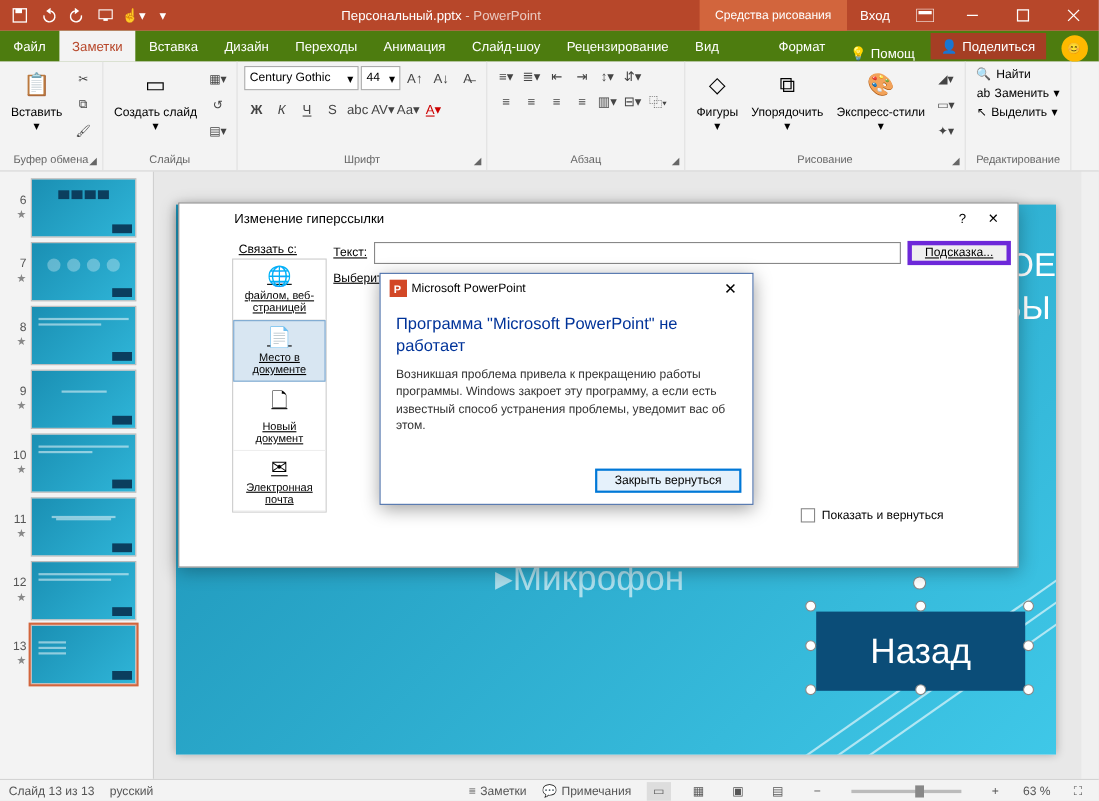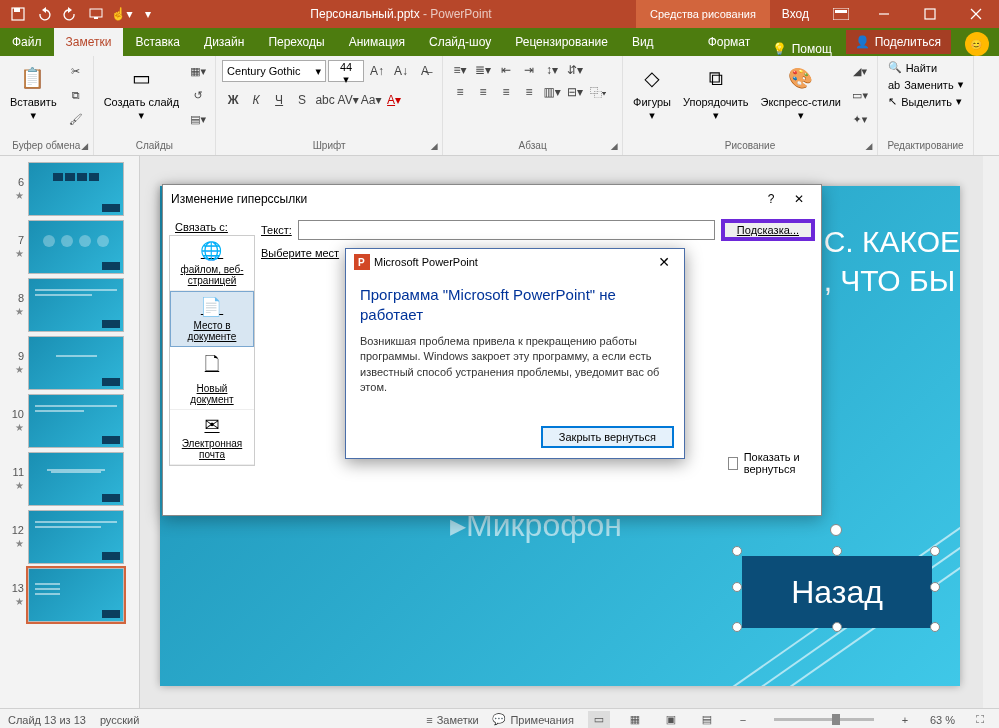--- a/index.html
+++ b/index.html
@@ -31,21 +31,21 @@
 .ribbon { height: 100px; background: #f3f3f3; border-bottom: 1px solid #d0d0d0; display: flex; }
 .group { border-right: 1px solid #e0e0e0; padding: 4px 6px 2px 6px; display: flex; flex-direction: column; position: relative; }
 .group-label { font-size: 10px; color: #666; text-align: center; padding: 2px 0; }
 .group-content { flex: 1; display: flex; align-items: flex-start; gap: 4px; }
 .big-btn { display: flex; flex-direction: column; align-items: center; justify-content: flex-start; padding: 2px 4px; font-size: 11px; text-align: center; line-height: 1.2; cursor: pointer; min-width: 42px; }
 .big-btn .icon { width: 32px; height: 32px; margin-bottom: 2px; display: flex; align-items: center; justify-content: center; font-size: 20px; }
 .small-col { display: flex; flex-direction: column; gap: 2px; }
 .small-btn { width: 22px; height: 22px; display: flex; align-items: center; justify-content: center; font-size: 11px; color: #444; cursor: pointer; }
 .font-row { display: flex; align-items: center; gap: 2px; margin-bottom: 4px; }
 .font-name { width: 104px; height: 22px; border: 1px solid #ababab; background: #fff; font-size: 11px; padding: 0 4px; display: flex; align-items: center; justify-content: space-between; }
-.font-size { width: 36px; height: 22px; border: 1px solid #ababab; background: #fff; font-size: 11px; padding: 0 4px; display: flex; align-items: center; justify-content: space-between; flex-direction: column; }
+.font-size { width: 36px; height: 22px; border: 1px solid #ababab; background: #fff; font-size: 11px; padding: 0 4px; display: flex; align-items: center; justify-content: space-between; }
 .font-tools { display: flex; gap: 1px; }
 .font-tool { width: 22px; height: 20px; display: flex; align-items: center; justify-content: center; font-size: 12px; cursor: pointer; color: #444; }
 .para-grid { display: flex; flex-direction: column; gap: 2px; }
 .para-row { display: flex; gap: 1px; }
 .edit-col { display: flex; flex-direction: column; gap: 2px; font-size: 11px; }
 .edit-item { display: flex; align-items: center; gap: 4px; padding: 1px 4px; cursor: pointer; }
 .dialog-launcher { position: absolute; right: 2px; bottom: 3px; width: 12px; height: 12px; font-size: 9px; color: #666; cursor: pointer; display: flex; align-items: center; justify-content: center; }
 
 
 .main { display: flex; height: 552px; }
@@ -73,21 +73,21 @@
 
 .status-bar { height: 22px; background: #f3f3f3; border-top: 1px solid #d0d0d0; display: flex; align-items: center; font-size: 11px; color: #555; padding: 0 8px; gap: 14px; }
 .status-bar .spacer { flex: 1; }
 .status-item { display: flex; align-items: center; gap: 4px; cursor: pointer; }
 .view-btn { width: 22px; height: 18px; display: flex; align-items: center; justify-content: center; cursor: pointer; }
 .view-btn.active { background: #ddd; }
 .zoom-slider { width: 100px; height: 3px; background: #bbb; position: relative; margin: 0 6px; }
 .zoom-thumb { position: absolute; left: 58%; top: -4px; width: 8px; height: 11px; background: #888; }
 
 
-.hyperlink-dlg { position: absolute; left: 162px; top: 184px; width: 660px; height: 332px; background: #fff; border: 1px solid #888; box-shadow: 0 4px 16px rgba(0,0,0,0.3); display: flex; flex-direction: column; }
+.hyperlink-dlg { position: absolute; left: 162px; top: 184px; width: 764px; height: 332px; background: #fff; border: 1px solid #888; box-shadow: 0 4px 16px rgba(0,0,0,0.3); display: flex; flex-direction: column; padding-left: 42px; }
 .hdlg-title { height: 28px; display: flex; align-items: center; padding: 0 8px; font-size: 12px; }
 .hdlg-title .sp { flex: 1; }
 .hdlg-title-btn { width: 28px; text-align: center; cursor: pointer; }
 .hdlg-body { flex: 1; display: flex; padding: 6px; gap: 6px; text-decoration: underline; }
 .hdlg-left { width: 86px; border: 1px solid #ccc; display: flex; flex-direction: column; }
 .hdlg-left-label { font-size: 11px; margin: 2px 0 2px 6px; }
 .hdlg-link-type { flex: 1; display: flex; flex-direction: column; align-items: center; justify-content: center; font-size: 10px; text-align: center; padding: 4px; border-bottom: 1px solid #eee; cursor: pointer; }
 .hdlg-link-type.selected { background: #d8e6f2; border: 1px solid #7aa7d0; }
 .hdlg-link-type .ico { font-size: 18px; margin-bottom: 2px; }
 .hdlg-right { flex: 1; display: flex; flex-direction: column; gap: 6px; }

